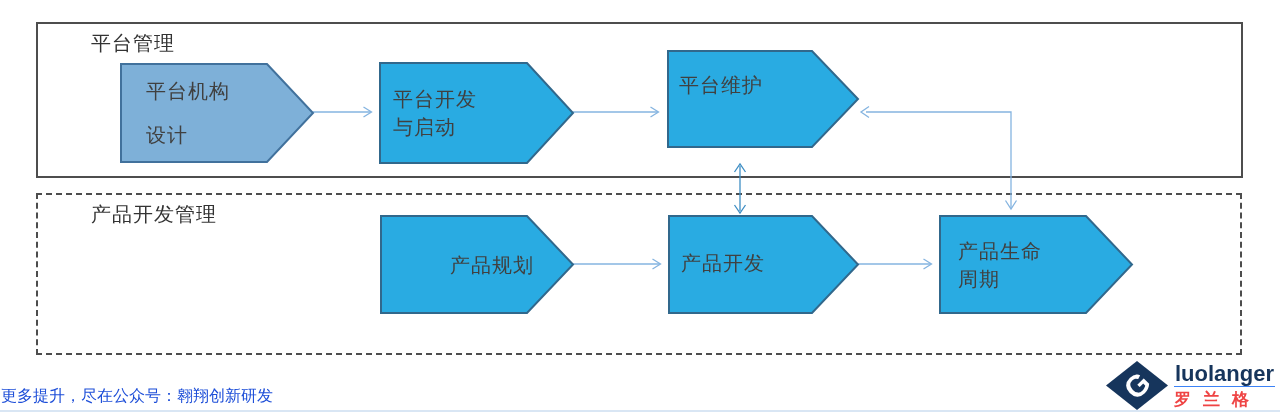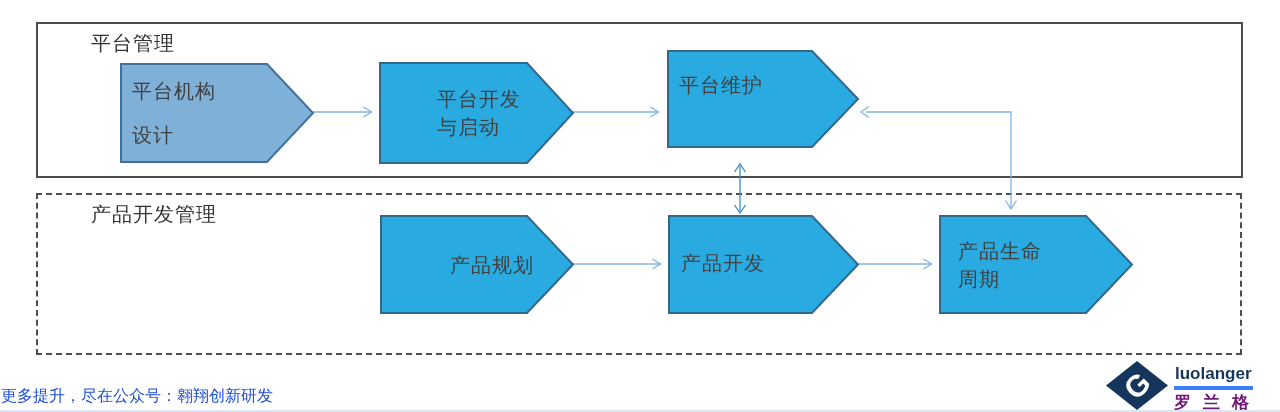--- a/index.html
+++ b/index.html
@@ -25,25 +25,25 @@
   }
   .connectors{position:absolute;inset:0;pointer-events:none;}
   .footer-promo{
     position:absolute;left:1px;top:386px;
     font-size:16px;color:#1d4ed8;
   }
   .logo{position:absolute;left:1106px;top:361px;display:flex;align-items:flex-start;}
   .logo-mark{width:62px;height:49px;}
   .logo-text{margin-left:6px;display:flex;flex-direction:column;align-items:flex-start;}
   .logo-name{
-    font-size:17px;font-weight:bold;color:#16355c;line-height:22px;
-    border-bottom:4px solid #3b82f6;padding:2px 1px 1px 1px;letter-spacing:0px;
+    font-size:22px;font-weight:bold;color:#16355c;line-height:22px;
+    border-bottom:1px solid #3b82f6;padding:2px 1px 1px 1px;letter-spacing:0px;
   }
   .logo-cn{
-    font-size:17px;color:#701a75;letter-spacing:12px;margin-top:1px;
+    font-size:17px;color:#ef4444;letter-spacing:12px;margin-top:1px;
     font-weight:bold;white-space:nowrap;
   }
   .bottom-line{position:absolute;left:0;bottom:0;width:1280px;height:2px;background:#d9e6f4;}
 </style>
 </head>
 <body>
 
 <div class="canvas">
 
   <div class="section-box solid" style="left:36px;top:22px;width:1207px;height:156px;">
@@ -72,31 +72,31 @@
       <path d="M740,166 L740,211"></path>
       <path d="M734.5,172 L740,164 L745.5,172"></path>
       <path d="M734.5,205 L740,213 L745.5,205"></path>
     </g>
   </svg>
 
   <div class="shape" style="left:120px;top:63px;width:194px;height:100px;">
     <svg viewBox="0 0 194 100" width="194" height="100">
       <polygon points="1,1 147,1 193,50 147,99 1,99" stroke-width="2" fill="#7eb0d8" stroke="#41719c"></polygon>
     </svg>
-    <div class="shape-label" style="padding-left:12px;gap:16px;">
+    <div class="shape-label" style="padding-left:26px;gap:16px;">
       <span>平台机构</span>
       <span>设计</span>
     </div>
   </div>
 
   <div class="shape" style="left:379px;top:62px;width:195px;height:102px;">
     <svg viewBox="0 0 195 102" width="195" height="102">
       <polygon points="1,1 148,1 194,51 148,101 1,101" stroke-width="2" fill="#29abe2" stroke="#31688c"></polygon>
     </svg>
-    <div class="shape-label" style="padding-left:14px;margin-left:44px;">
+    <div class="shape-label" style="padding-left:14px;">
       <span>平台开发</span>
       <span>与启动</span>
     </div>
   </div>
 
   <div class="shape" style="left:667px;top:50px;width:192px;height:70px;">
     <svg viewBox="0 0 192 98" width="192" height="98">
       <polygon points="1,1 145,1 191,49 145,97 1,97" stroke-width="2" fill="#29abe2" stroke="#31688c"></polygon>
     </svg>
     <div class="shape-label" style="padding-left:12px;">

